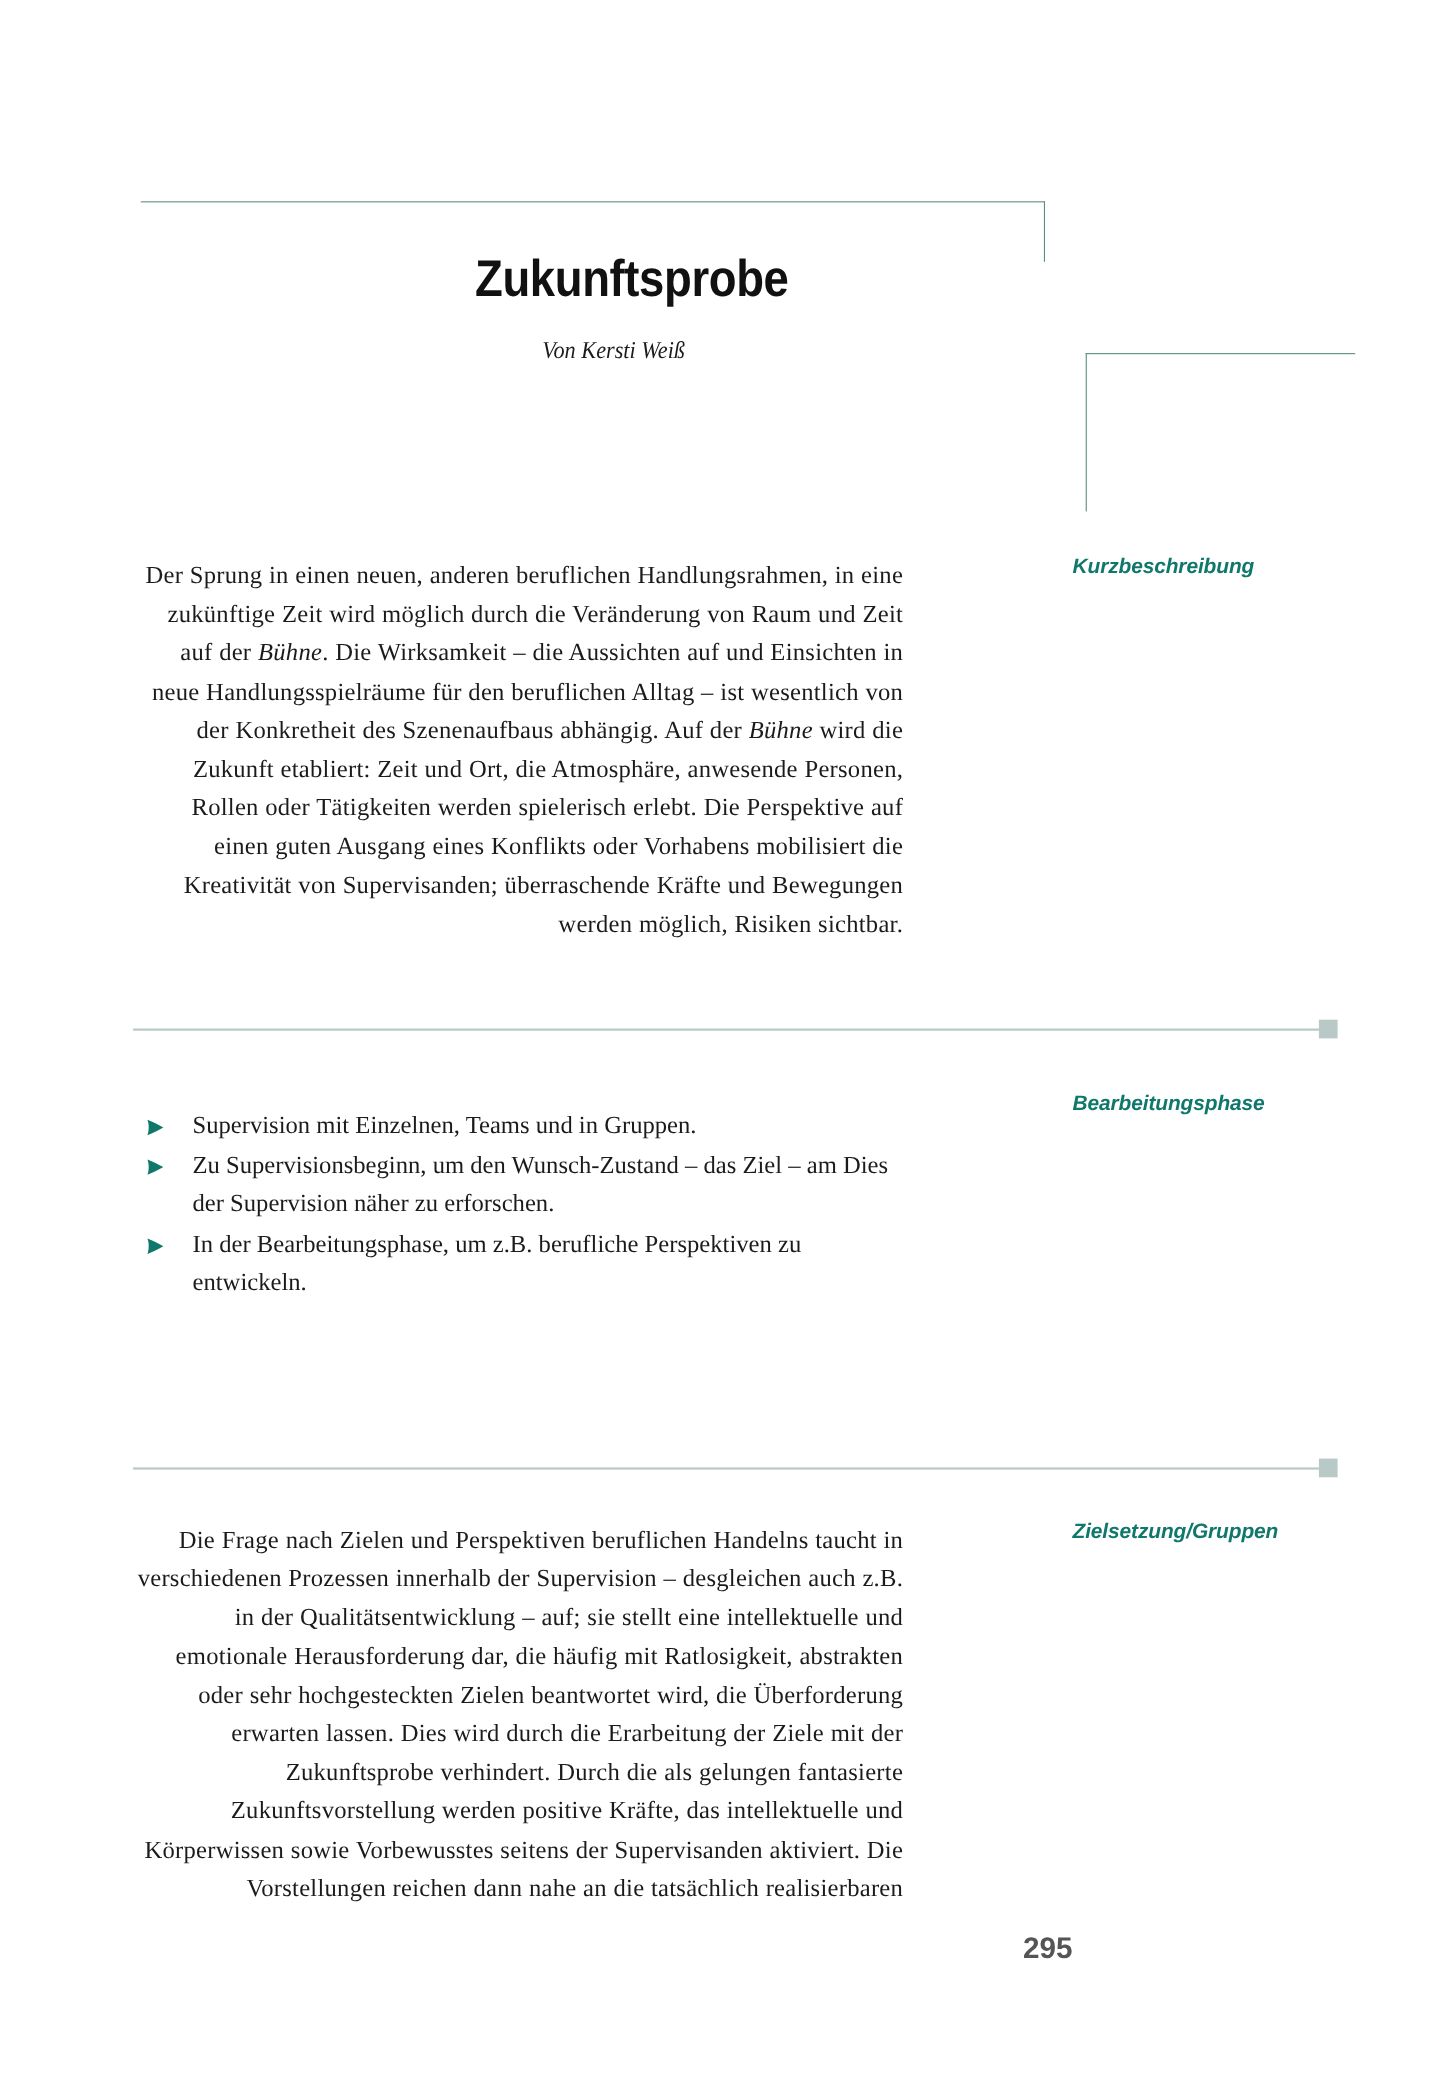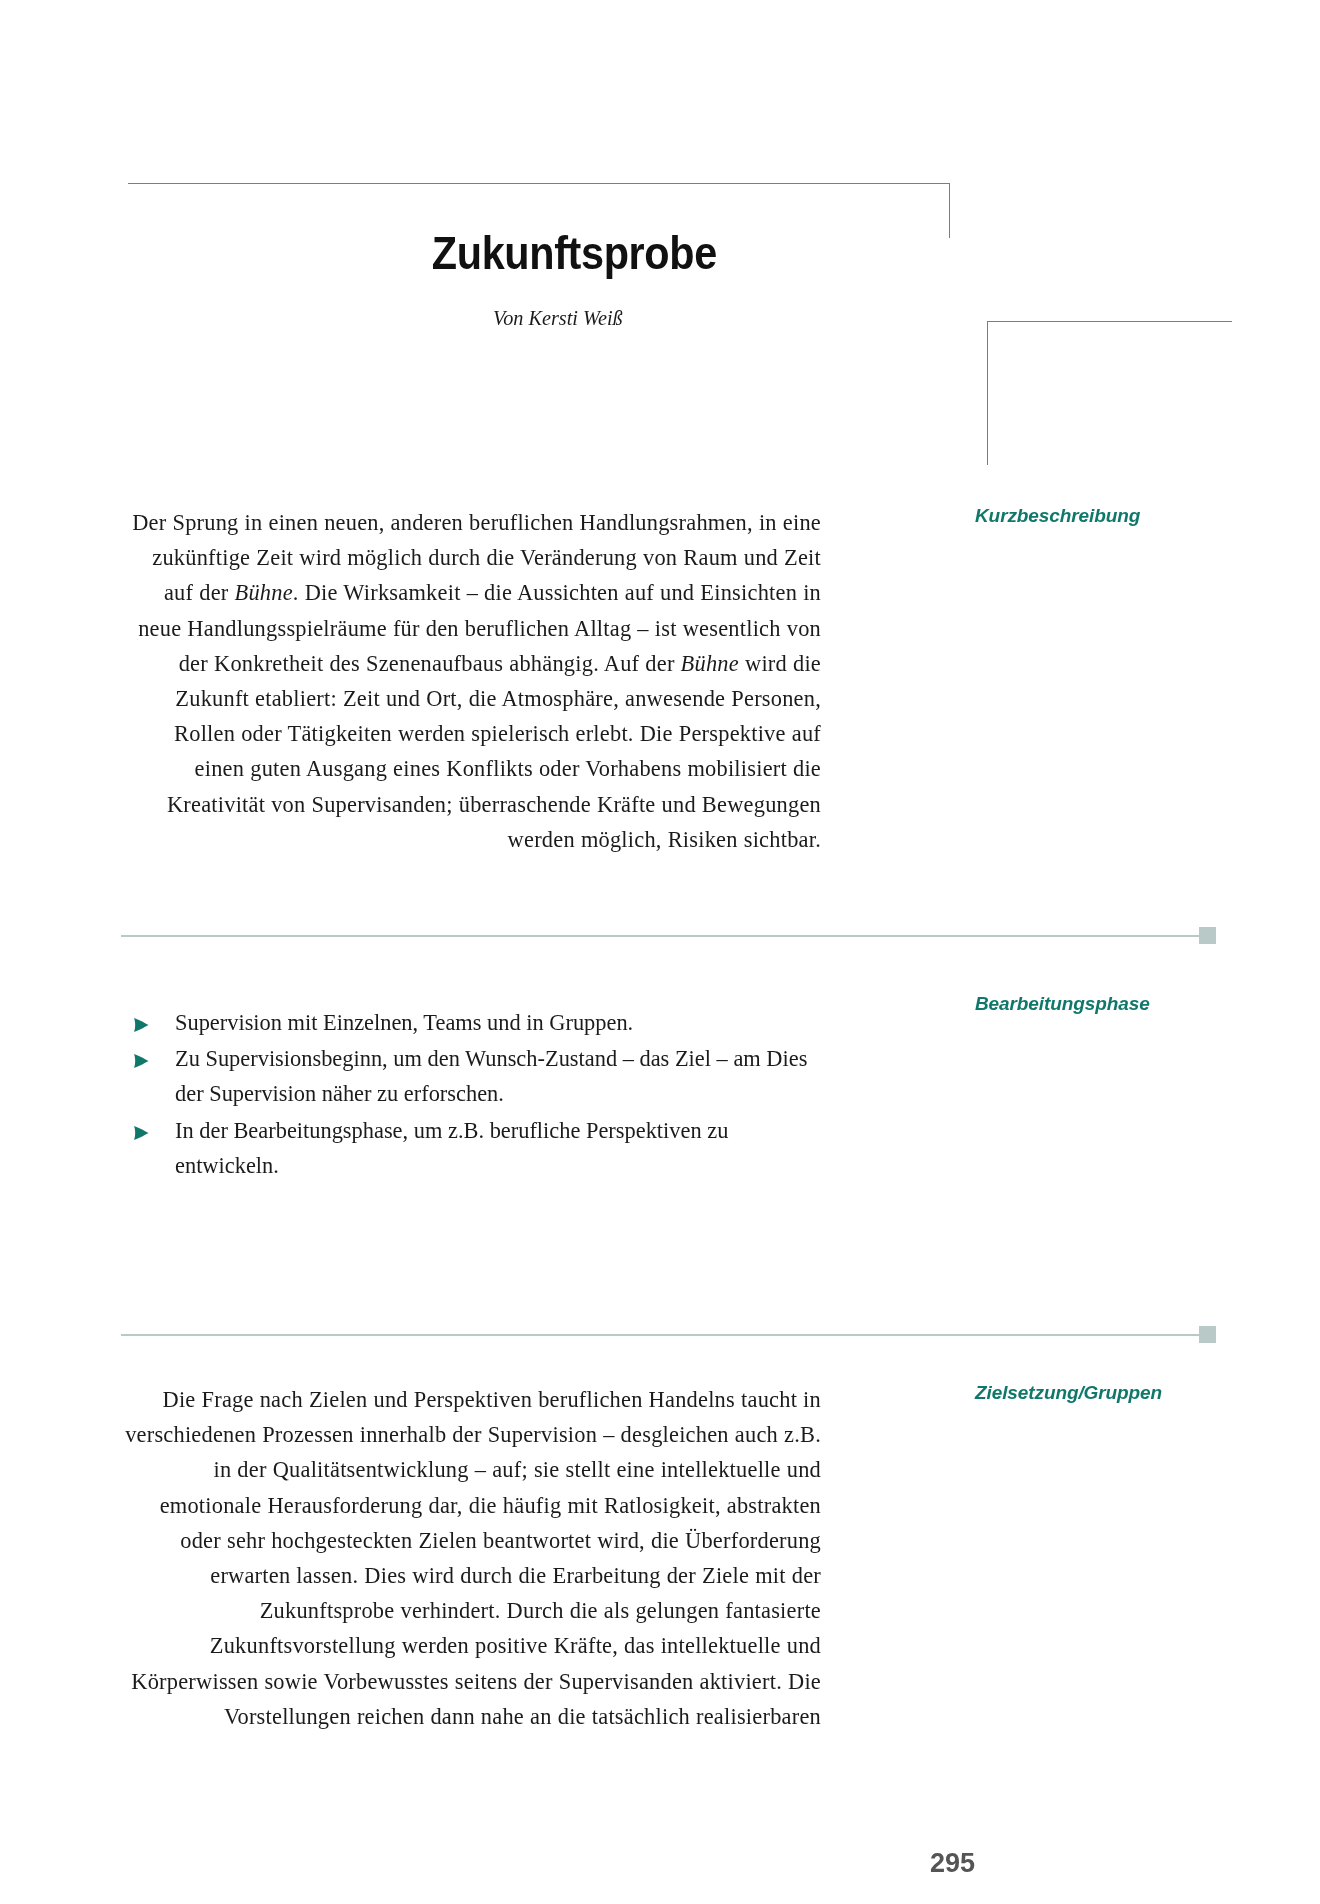--- a/index.html
+++ b/index.html
@@ -176,21 +176,21 @@
     top: -7px;
     width: 17px;
     height: 17px;
     background: #b8c9c7;
   }
 
   
   .page-number {
     position: absolute;
     left: 930px;
-    top: 1848px;
+    top: 1756px;
     font-family: "Liberation Sans", "DejaVu Sans", sans-serif;
     font-weight: 700;
     font-size: 27px;
     color: #555555;
   }
 </style>
 </head>
 <body>
 
 <div class="page">

